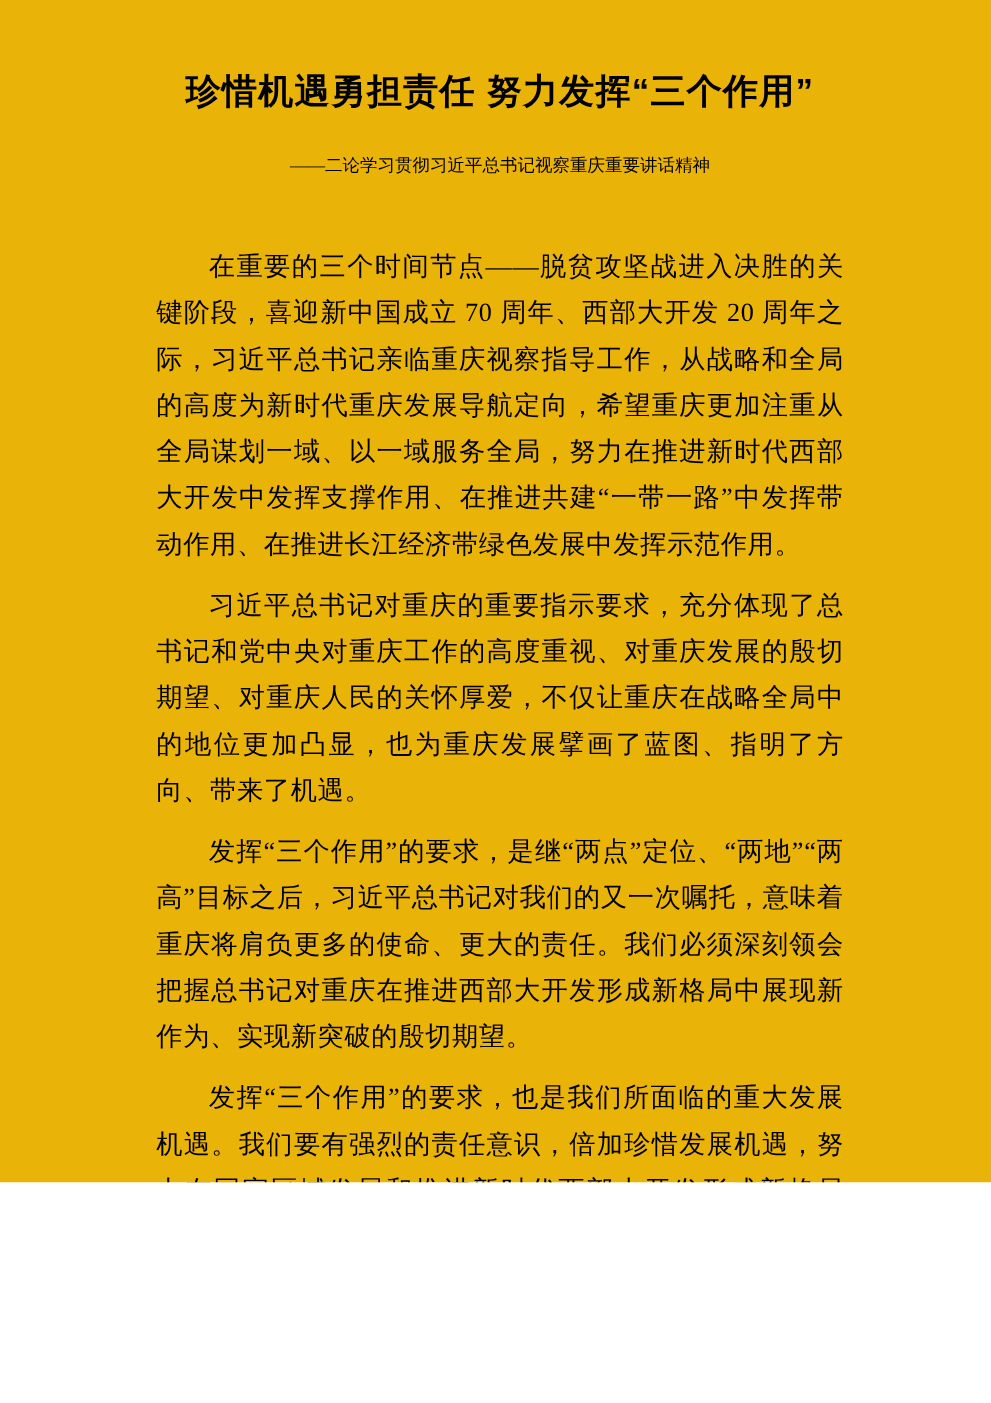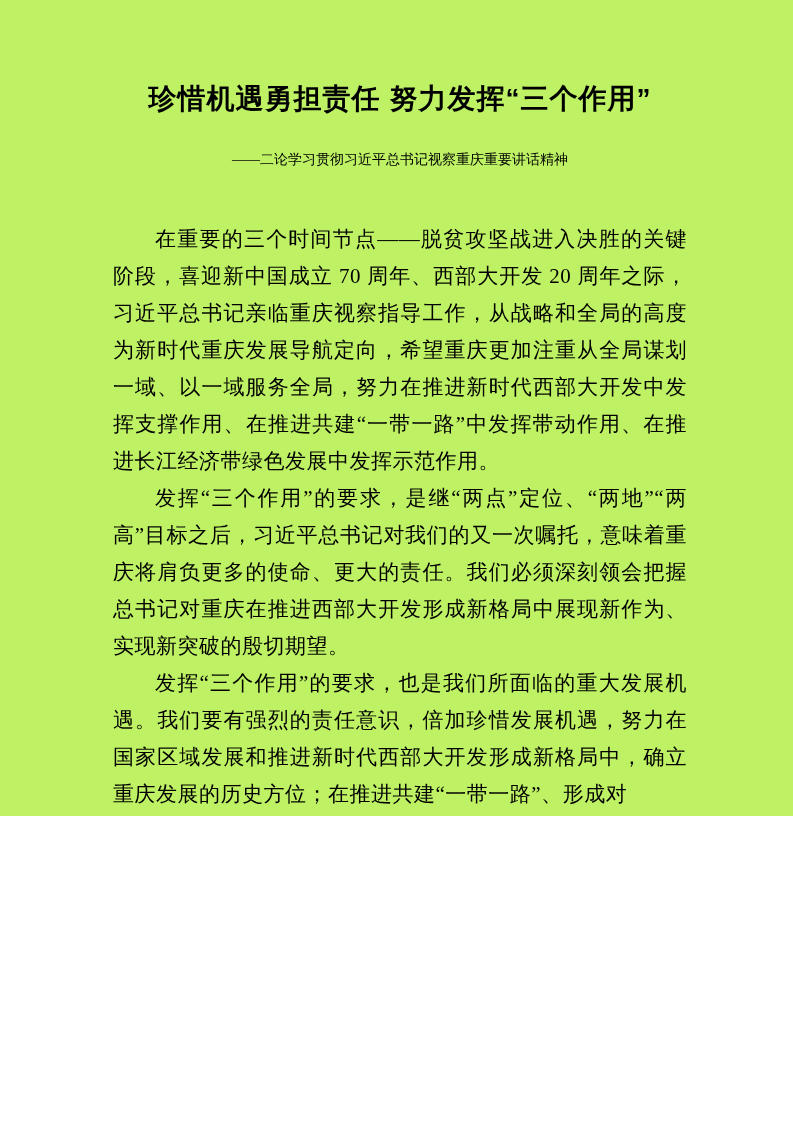--- a/index.html
+++ b/index.html
@@ -4,24 +4,24 @@
 <style>
   html, body {
     margin: 0;
     padding: 0;
     background: #ffffff;
   }
   .page {
     position: relative;
     box-sizing: border-box;
     width: 793px;
-    height: 816px;
-    background: #bef264;
+    height: 946px;
+    background: #eab308;
     color: #000000;
-    padding: 78px 106px 0 113px;
+    padding: 52px 106px 0 113px;
     overflow: hidden;
   }
   .title {
     font-family: "Liberation Sans", sans-serif;
     font-weight: bold;
     font-size: 28px;
     line-height: 42px;
     text-align: center;
     letter-spacing: 1px;
     margin: 0;
@@ -37,30 +37,31 @@
   .body-text {
     margin-top: 46px;
   }
   .body-text p {
     font-family: "Liberation Serif", serif;
     font-size: 21px;
     line-height: 37px;
     text-align: justify;
     text-justify: inter-ideograph;
     text-indent: 2em;
-    margin: 0;
+    margin: 12px;
     letter-spacing: 0.5px;
   }
 </style>
 </head>
 <body>
 
 <div class="page">
   <h1 class="title">珍惜机遇勇担责任 努力发挥“三个作用”</h1>
 
   <div class="subtitle">——二论学习贯彻习近平总书记视察重庆重要讲话精神</div>
 
   <div class="body-text">
     <p>在重要的三个时间节点——脱贫攻坚战进入决胜的关键阶段，喜迎新中国成立 70 周年、西部大开发 20 周年之际，习近平总书记亲临重庆视察指导工作，从战略和全局的高度为新时代重庆发展导航定向，希望重庆更加注重从全局谋划一域、以一域服务全局，努力在推进新时代西部大开发中发挥支撑作用、在推进共建“一带一路”中发挥带动作用、在推进长江经济带绿色发展中发挥示范作用。</p>
+    <p>习近平总书记对重庆的重要指示要求，充分体现了总书记和党中央对重庆工作的高度重视、对重庆发展的殷切期望、对重庆人民的关怀厚爱，不仅让重庆在战略全局中的地位更加凸显，也为重庆发展擘画了蓝图、指明了方向、带来了机遇。</p>
     <p>发挥“三个作用”的要求，是继“两点”定位、“两地”“两高”目标之后，习近平总书记对我们的又一次嘱托，意味着重庆将肩负更多的使命、更大的责任。我们必须深刻领会把握总书记对重庆在推进西部大开发形成新格局中展现新作为、实现新突破的殷切期望。</p>
     <p>发挥“三个作用”的要求，也是我们所面临的重大发展机遇。我们要有强烈的责任意识，倍加珍惜发展机遇，努力在国家区域发展和推进新时代西部大开发形成新格局中，确立重庆发展的历史方位；在推进共建“一带一路”、形成对</p>
   </div>
 </div>
 
 </body></html>

